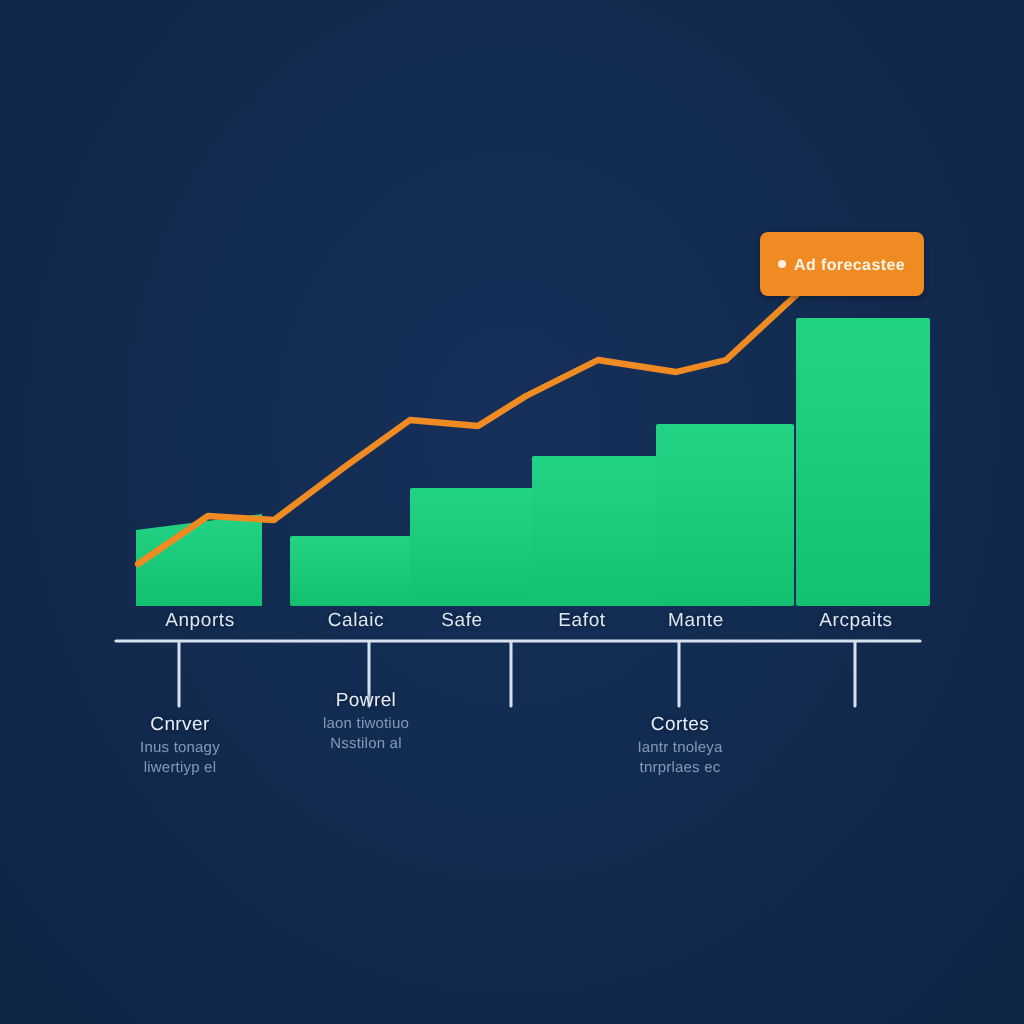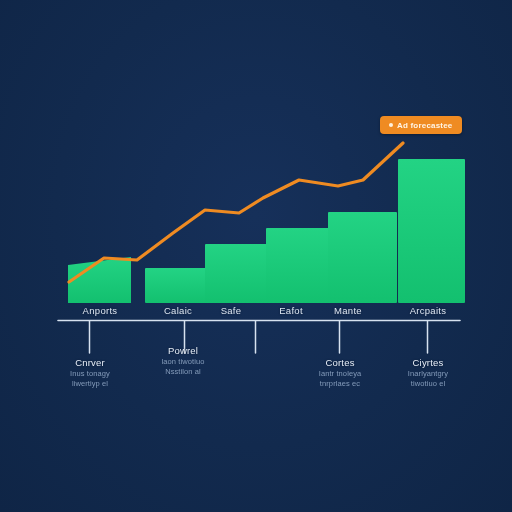--- a/index.html
+++ b/index.html
@@ -58,21 +58,21 @@
     color: #8fa6c4;
     font-size: 7.5px;
     line-height: 9.5px;
     letter-spacing: 0.1px;
     opacity: 0.9;
   }
   #forecast-badge {
     position: absolute;
     left: 380px;
     top: 116px;
-    height: 18px;
+    height: 32px;
     padding: 0 9px;
     display: flex;
     align-items: center;
     gap: 4px;
     background: #ef8b22;
     border-radius: 4px;
     box-shadow: 0 1px 3px rgba(0,0,0,0.35);
   }
   #forecast-badge .badge-text {
     color: #fff4e6;
@@ -143,24 +143,19 @@
     <div class="note-sub">Nsstilon al</div>
   </div>
 
 
   <div class="note-block" style="left:340px; top:357px;">
     <div class="note-title">Cortes</div>
     <div class="note-sub">Iantr tnoleya</div>
     <div class="note-sub">tnrprlaes ec</div>
   </div>
 
-  <div class="note-block" style="left:428px; top:357px;">
-    <div class="note-title">Ciyrtes</div>
-    <div class="note-sub">Inarlyantgry</div>
-    <div class="note-sub">tiwotiuo el</div>
-  </div>
 
   <div id="forecast-badge">
     <span class="badge-dot"></span>
     <span class="badge-text">Ad forecastee</span>
   </div>
 
 </div>
 
 </body></html>

